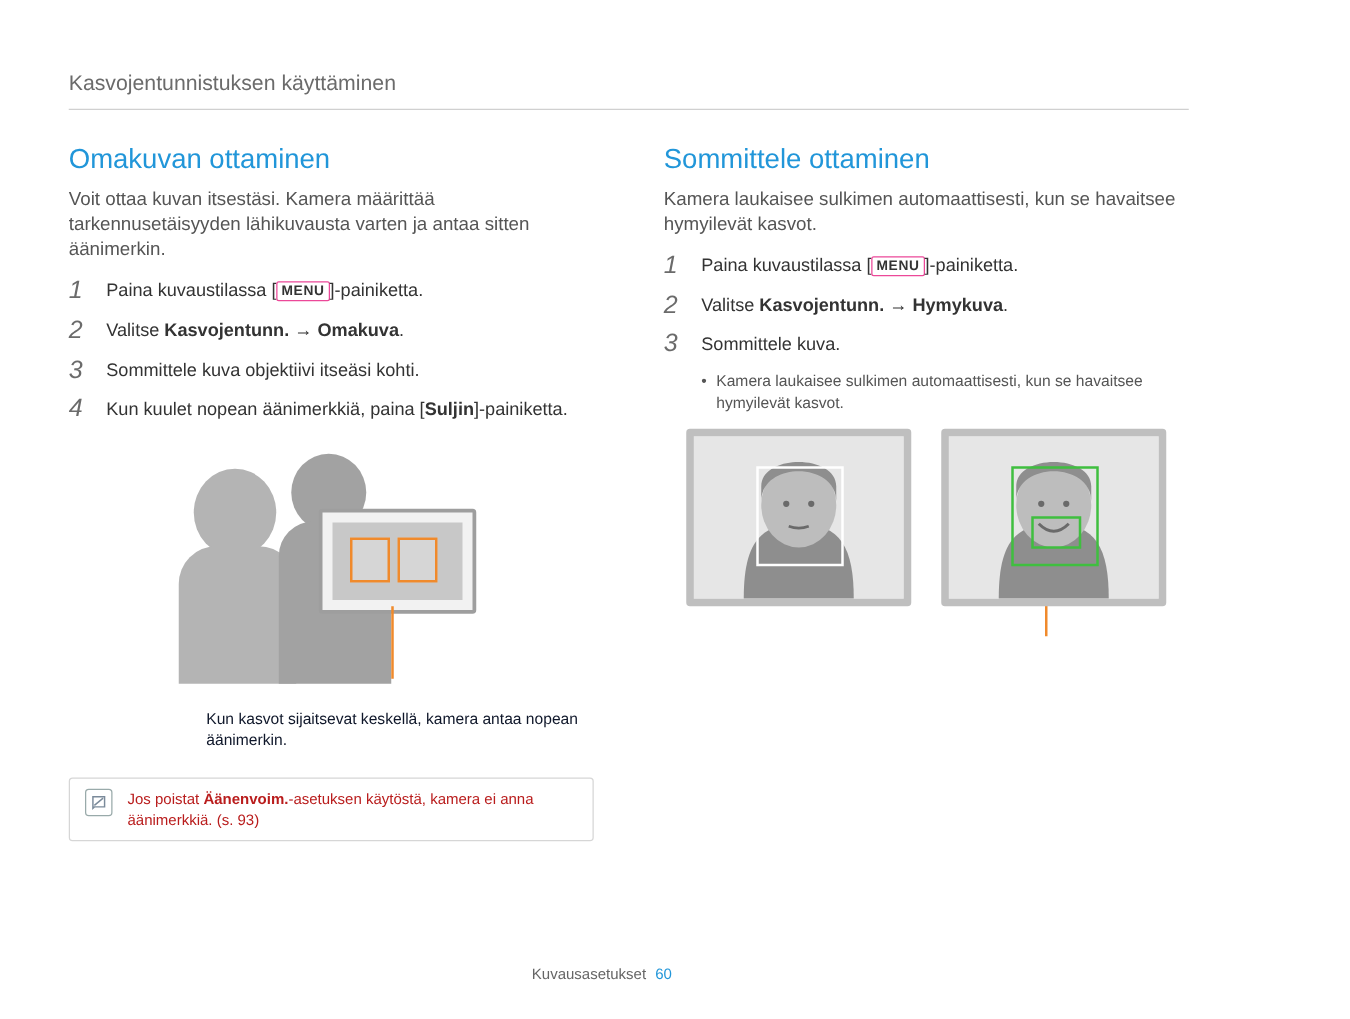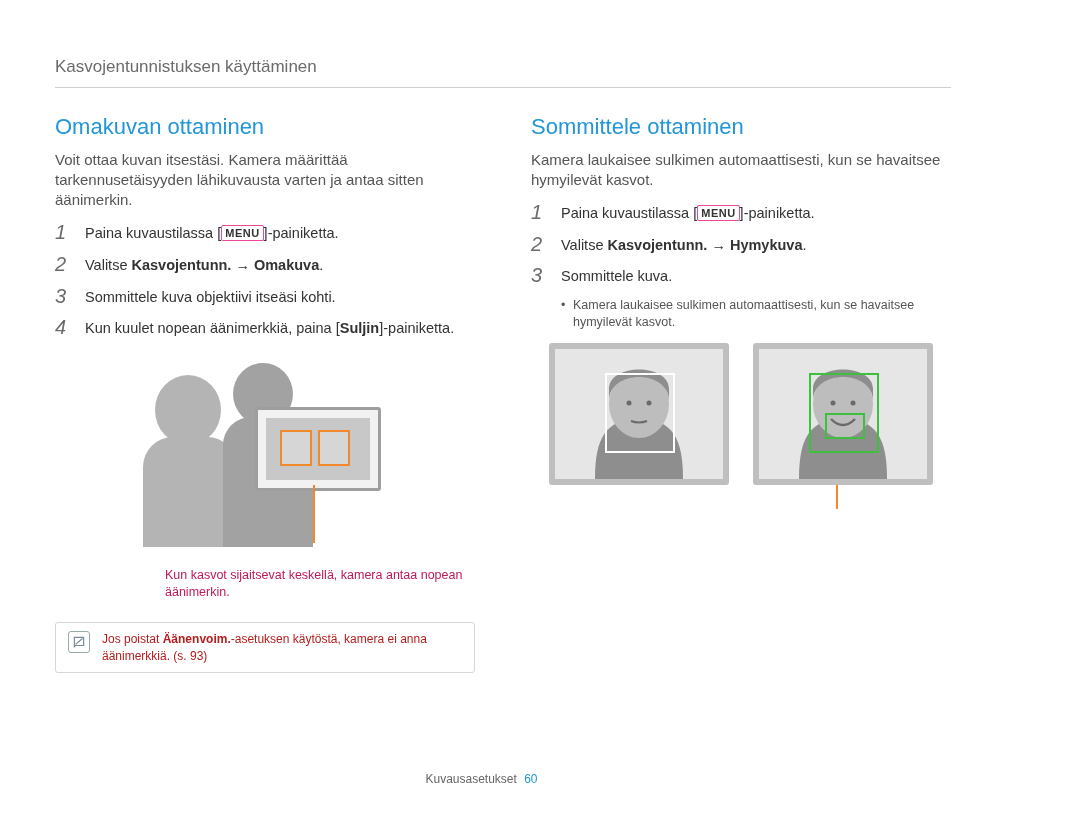--- a/index.html
+++ b/index.html
@@ -12,21 +12,21 @@
   .intro{font-size:15px;color:#555;margin:0 0 12px 0;}
   ol.steps{list-style:none;margin:0;padding:0;}
   ol.steps > li{display:flex;align-items:flex-start;gap:12px;margin-bottom:10px;}
   .stepnum{font-style:italic;font-size:20px;color:#6b6b6b;width:18px;flex:0 0 18px;line-height:1;}
   .steptext{font-size:14.5px;color:#333;padding-top:2px;}
   .steptext b{font-weight:600;}
   .menu-label{border:1px solid #ec4899;border-radius:2px;font-size:11px;font-weight:700;padding:0 3px;letter-spacing:0.5px;display:inline-block;line-height:14px;vertical-align:1px;}
   .bullet-sub{font-size:12.5px;color:#555;margin:6px 0 0 30px;position:relative;padding-left:12px;}
   .bullet-sub::before{content:"•";position:absolute;left:0;top:0;}
   .illus-row{margin-top:18px;}
-  .caption{font-size:12.5px;color:#be185d;margin-top:8px;}
+  .caption{font-size:12.5px;color:#0f172a;margin-top:8px;}
   .note-box{margin-top:22px;border:1px solid #d6d6d6;border-radius:3px;padding:8px 12px;display:flex;gap:12px;align-items:flex-start;}
   .note-icon{width:20px;height:20px;border:1px solid #9aa;border-radius:3px;display:flex;align-items:center;justify-content:center;color:#7a8a9a;flex:0 0 20px;}
   .note-icon svg{width:14px;height:14px;}
   .note-text{font-size:12px;color:#b91c1c;}
   .note-text b{font-weight:600;}
   .footer{position:absolute;bottom:28px;left:0;right:11px;text-align:center;font-size:12px;color:#666;}
   .footer .pg{color:#2196d9;margin-left:4px;}
   
   .selfie-illus{width:300px;height:200px;margin:8px auto 0 auto;position:relative;}
   .person{position:absolute;background:#b4b4b4;}

